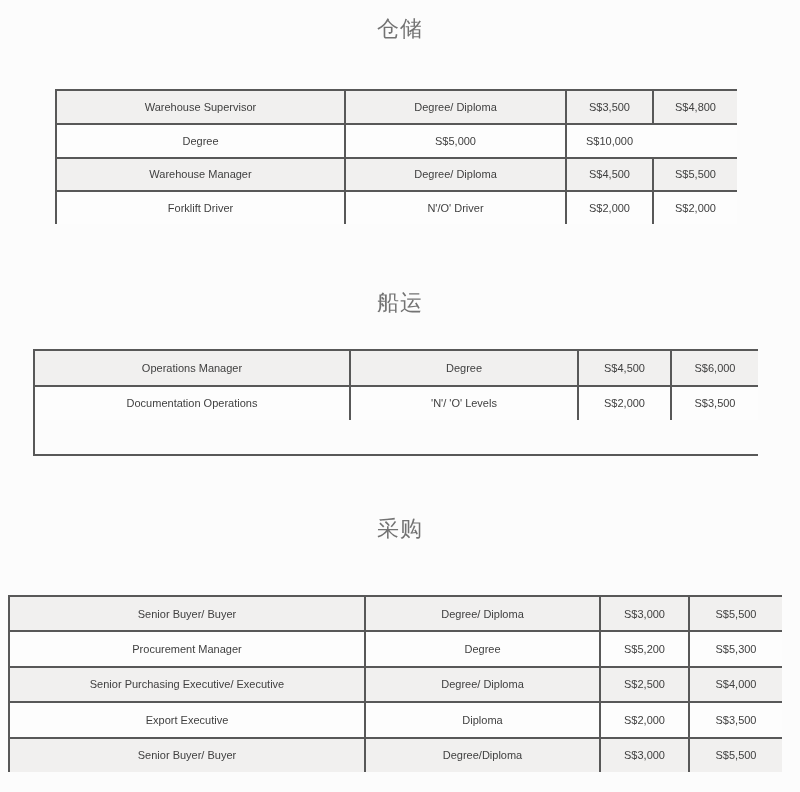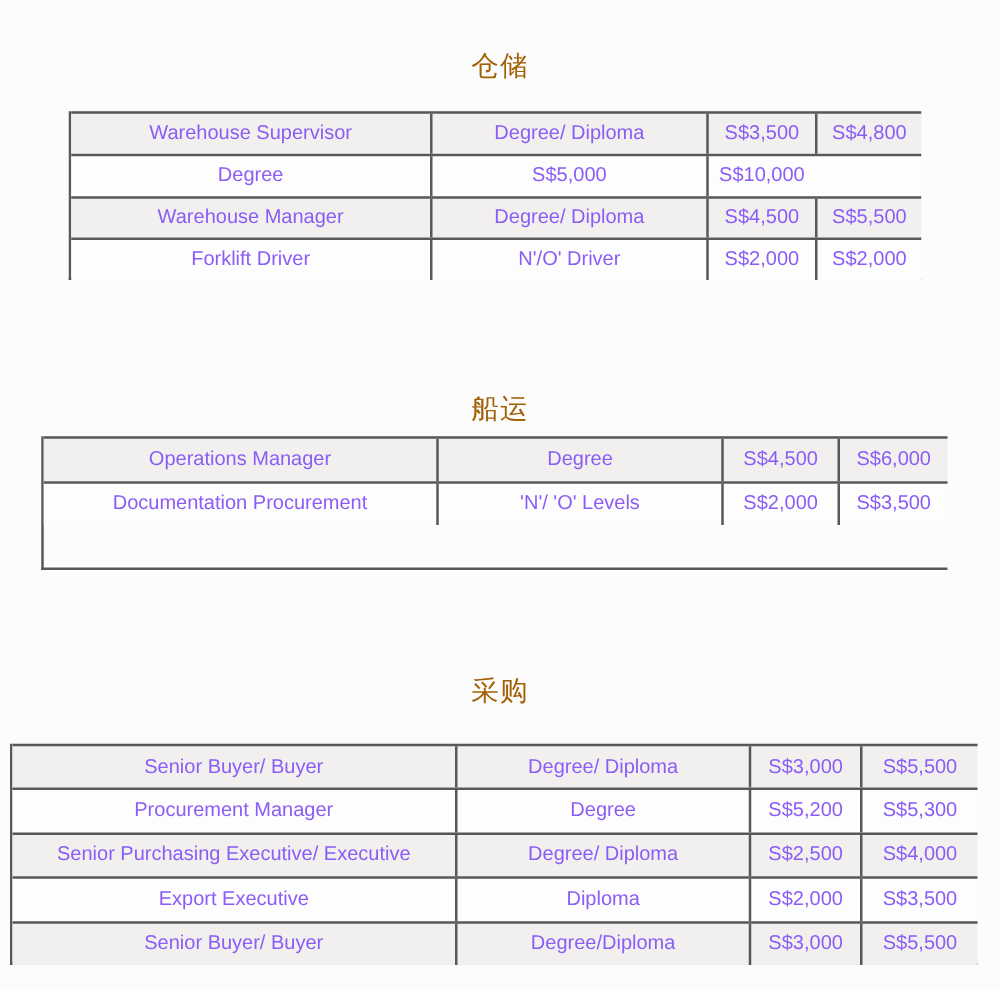--- a/index.html
+++ b/index.html
@@ -9,23 +9,22 @@
     font-family: "Liberation Sans", "DejaVu Sans", sans-serif;
     position: relative;
     overflow: hidden;
   }
   .section-title {
     position: absolute;
     left: 0; width: 100%;
     text-align: center;
     font-size: 22px;
     letter-spacing: 1px;
-    color: #a16207;
+    color: #737373;
     font-weight: 500;
-    margin-top: 24px;
   }
   #title-warehouse { top: 14px; }
   #title-shipping  { top: 288px; }
   #title-procure   { top: 514px; }
 
   .salary-table {
     position: absolute;
     border-left: 2px solid #585858;
     border-bottom: 2px solid #585858;
   }
@@ -40,22 +39,22 @@
   }
   .t-row:nth-child(odd) { background: #f1f0ef; }
   #table-warehouse .t-row { grid-template-columns: 287px 221px 87px 1fr; height: 33.75px; }
   #table-shipping  .t-row { grid-template-columns: 314px 228px 93px 1fr; height: 35.66px; }
   #table-procure   .t-row { grid-template-columns: 354px 235px 89px 1fr; height: 35.4px; }
 
   .t-cell {
     display: flex;
     align-items: center;
     justify-content: center;
-    font-size: 16px;
-    color: #8b5cf6;
+    font-size: 11px;
+    color: #404040;
     white-space: nowrap;
     overflow: hidden;
   }
   .t-cell + .t-cell { border-left: 2px solid #585858; }
 </style>
 </head>
 <body>
 
 <div class="section-title" id="title-warehouse">仓储</div>
 <div class="salary-table" id="table-warehouse">
@@ -86,21 +85,21 @@
 
 <div class="section-title" id="title-shipping">船运</div>
 <div class="salary-table" id="table-shipping">
   <div class="t-row">
     <div class="t-cell">Operations Manager</div>
     <div class="t-cell">Degree</div>
     <div class="t-cell">S$4,500</div>
     <div class="t-cell">S$6,000</div>
   </div>
   <div class="t-row">
-    <div class="t-cell">Documentation Procurement</div>
+    <div class="t-cell">Documentation Operations</div>
     <div class="t-cell">'N'/ 'O' Levels</div>
     <div class="t-cell">S$2,000</div>
     <div class="t-cell">S$3,500</div>
   </div>
 </div>
 
 <div class="section-title" id="title-procure">采购</div>
 <div class="salary-table" id="table-procure">
   <div class="t-row">
     <div class="t-cell">Senior Buyer/ Buyer</div>

